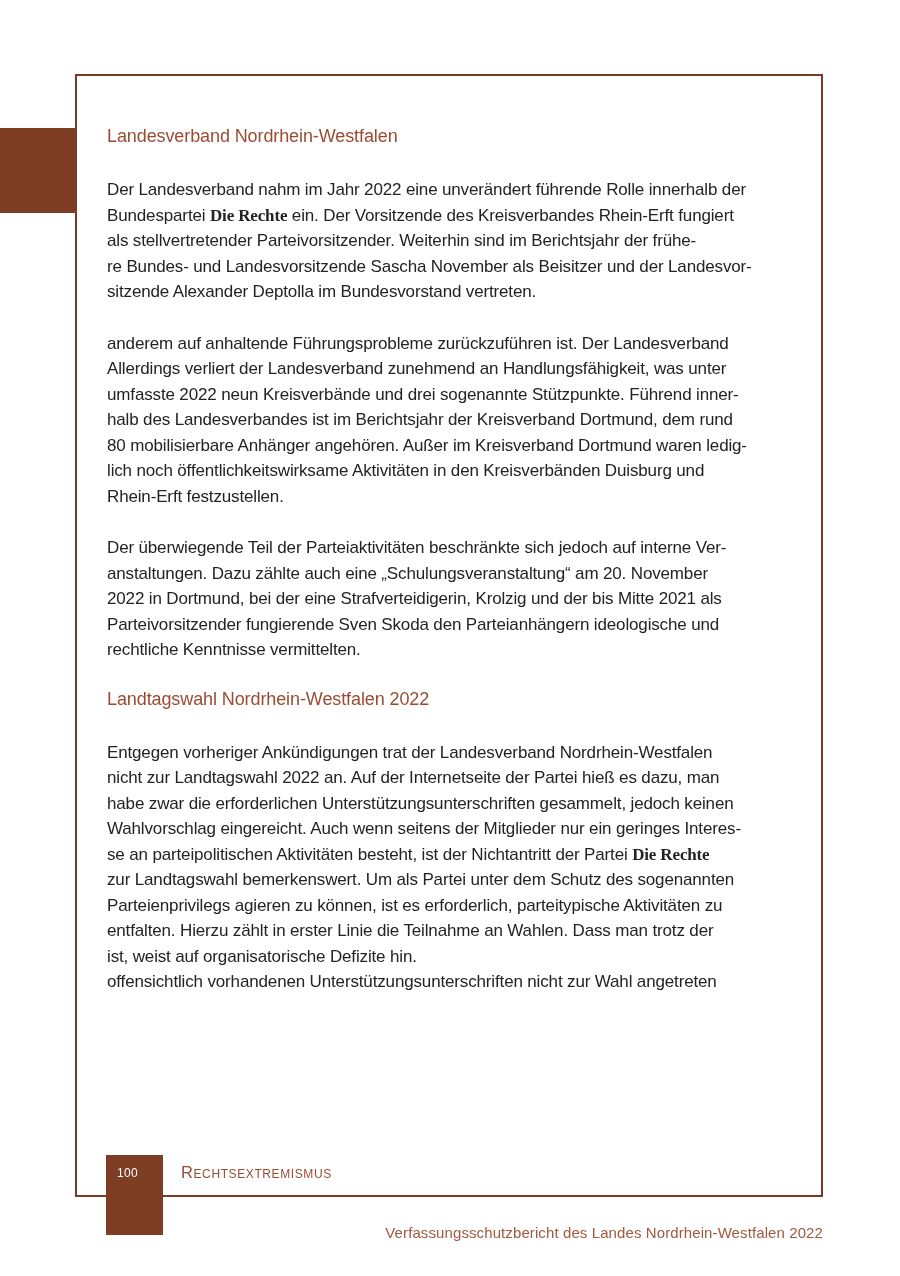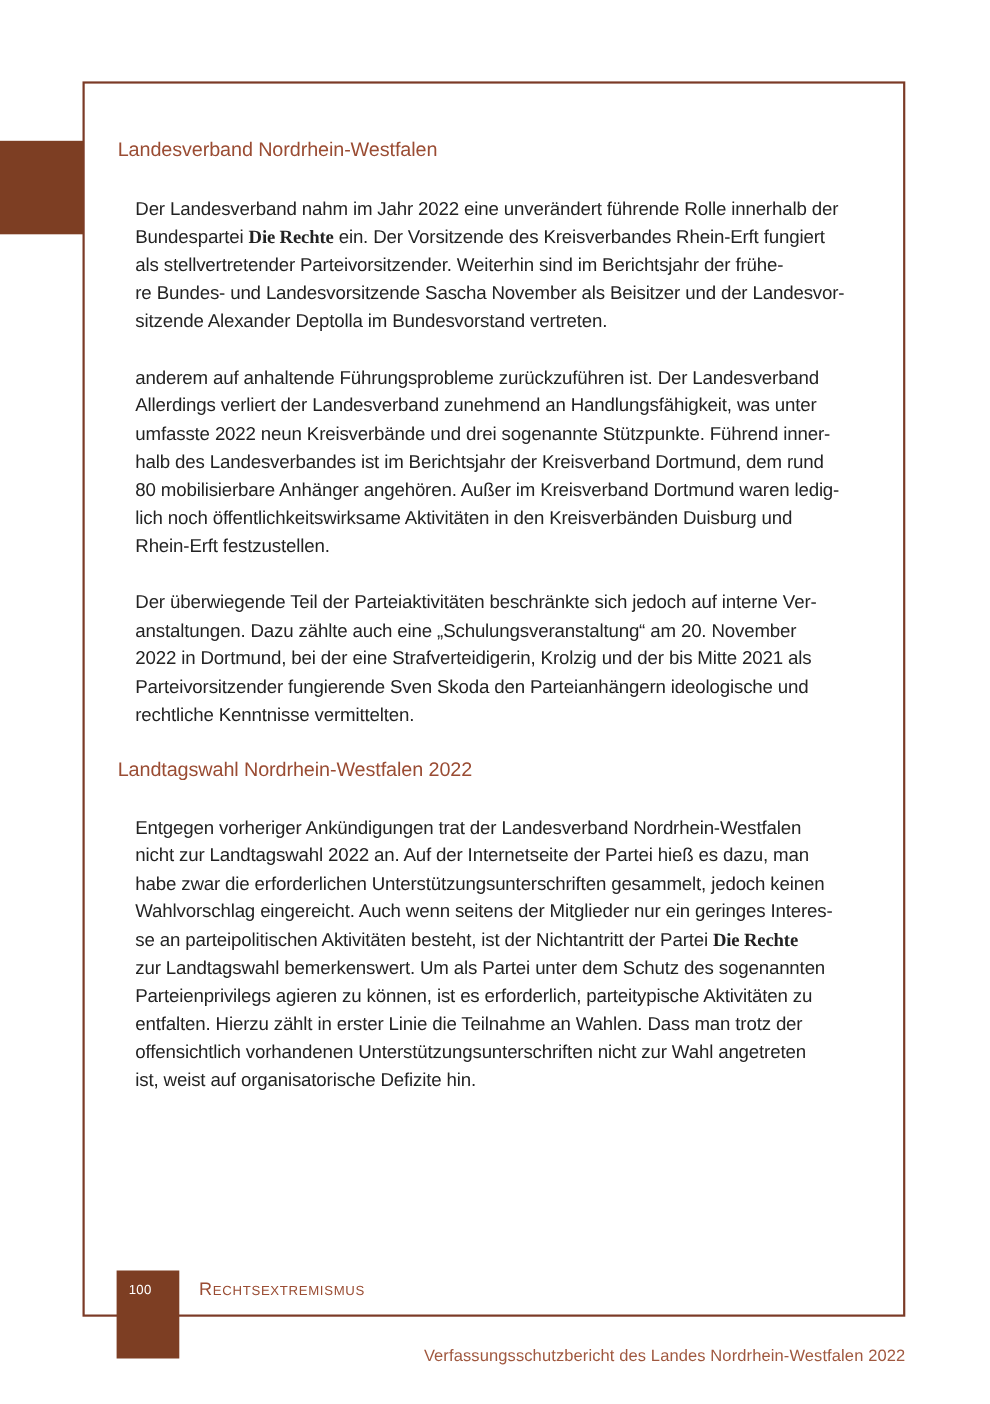--- a/index.html
+++ b/index.html
@@ -41,21 +41,21 @@
   }
   .section-heading {
     font-size: 18px;
     line-height: 21px;
     color: #9a4c33;
     margin: 0 0 30px 0;
     font-weight: 400;
     letter-spacing: -0.1px;
   }
   .paragraph {
-    margin: 0 0 26px 16px;
+    margin: 0 0 26px 0;
   }
   .ln {
     font-size: 17px;
     line-height: 25.5px;
     letter-spacing: -0.15px;
     white-space: nowrap;
   }
   .b {
     font-weight: 700;
     font-family: Liberation Serif, serif;
@@ -137,22 +137,22 @@
 
   <div class="paragraph">
     <div class="ln">Entgegen vorheriger Ankündigungen trat der Landesverband Nordrhein-Westfalen</div>
     <div class="ln">nicht zur Landtagswahl 2022 an. Auf der Internetseite der Partei hieß es dazu, man</div>
     <div class="ln">habe zwar die erforderlichen Unterstützungsunterschriften gesammelt, jedoch keinen</div>
     <div class="ln">Wahlvorschlag eingereicht. Auch wenn seitens der Mitglieder nur ein geringes Interes-</div>
     <div class="ln"><span>se an parteipolitischen Aktivitäten besteht, ist der Nichtantritt der Partei </span><span class="b">Die Rechte</span></div>
     <div class="ln">zur Landtagswahl bemerkenswert. Um als Partei unter dem Schutz des sogenannten</div>
     <div class="ln">Parteienprivilegs agieren zu können, ist es erforderlich, parteitypische Aktivitäten zu</div>
     <div class="ln">entfalten. Hierzu zählt in erster Linie die Teilnahme an Wahlen. Dass man trotz der</div>
+    <div class="ln">ist, weist auf organisatorische Defizite hin.</div>
     <div class="ln">offensichtlich vorhandenen Unterstützungsunterschriften nicht zur Wahl angetreten</div>
-    <div class="ln">ist, weist auf organisatorische Defizite hin.</div>
   </div>
 
 </div>
 
 <div class="page-number-box">
   <span class="page-number">100</span>
 </div>
 
 <div class="footer-section-label">Rechtsextremismus</div>
 

